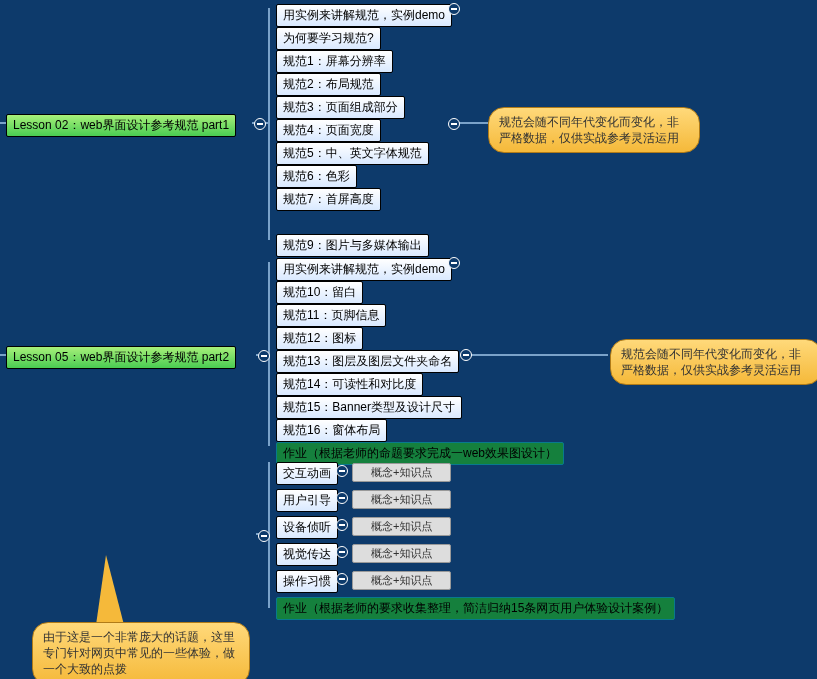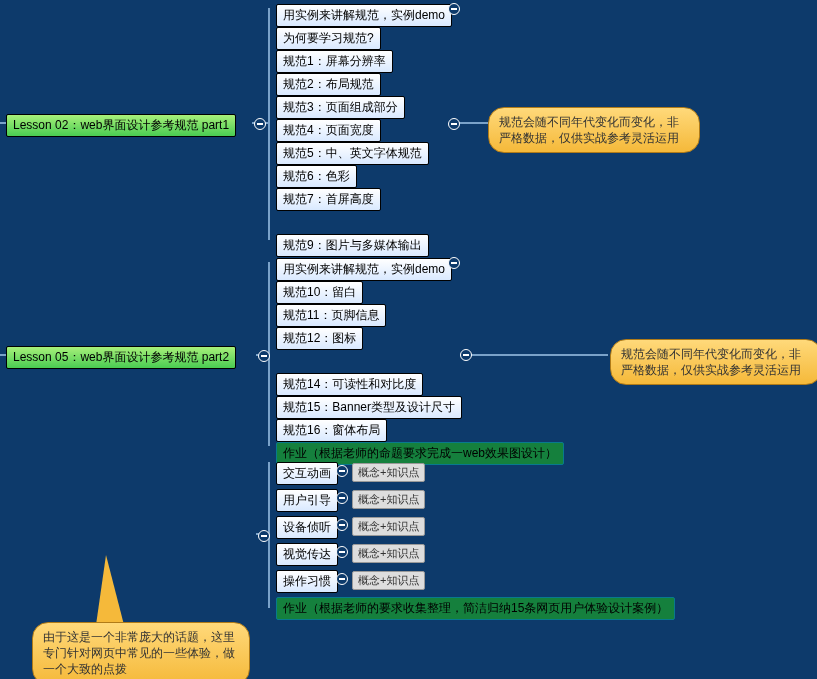--- a/index.html
+++ b/index.html
@@ -1,21 +1,21 @@
 <!DOCTYPE html>
 <html><head>
 <meta charset="utf-8">
 <style>
   html,body{margin:0;padding:0;background:#0d3a6b;font-family:"Helvetica Neue",Arial,sans-serif;font-size:12px;color:#000;}
   .canvas{position:relative;width:817px;height:679px;overflow:hidden;}
   .node{position:absolute;border:1px solid #000;padding:2px 6px;white-space:nowrap;border-radius:2px;text-align:center;}
   .lesson{background:linear-gradient(#a8f07a,#49cc52);font-weight:500;}
   .item{background:linear-gradient(#fff,#d9e9ff);}
   .hw{background:#15803d;border-color:#087a8d;}
-  .tag{position:absolute;background:#ddd;border:1px solid #999;color:#333;padding:1px 5px;font-size:11px;border-radius:2px;}
+  .tag{position:absolute;background:#ddd;border:1px solid #999;color:#333;padding:1px 18px;font-size:11px;border-radius:2px;}
   .callout{position:absolute;background:linear-gradient(#ffd97a,#f5b93a);border:1px solid #b07b18;border-radius:16px;padding:6px 10px;font-size:12px;color:#333;line-height:1.35;}
   .handle{position:absolute;width:10px;height:10px;border:1px solid #fff;border-radius:50%;background:#0d3a6b;}
   .handle::before,.handle::after{content:"";position:absolute;background:#fff;}
   .handle::before{left:2px;right:2px;top:4px;height:2px;}
   .vline{position:absolute;width:2px;background:#7aa2c9;}
   .hline{position:absolute;height:2px;background:#7aa2c9;}
   .pointer{position:absolute;width:0;height:0;}
 </style>
 </head>
 <body>
@@ -50,20 +50,21 @@
 
 <div class="callout" style="left:488px;top:107px;width:190px"><span>规范会随不同年代变化而变化，非严格数据，仅供实战参考灵活运用</span></div>
 
 <div class="node lesson" style="left:6px;top:346px"><span>Lesson 05：web界面设计参考规范  part2</span></div>
 <div class="handle" style="left:258px;top:350px"></div>
 
 <div class="node item" style="left:276px;top:258px"><span>用实例来讲解规范，实例demo</span></div>
 <div class="node item" style="left:276px;top:281px"><span>规范10：留白</span></div>
 <div class="node item" style="left:276px;top:304px"><span>规范11：页脚信息</span></div>
 <div class="node item" style="left:276px;top:327px"><span>规范12：图标</span></div>
+<div class="node item" style="left:276px;top:350px"><span>规范13：图层及图层文件夹命名</span></div>
 <div class="node item" style="left:276px;top:373px"><span>规范14：可读性和对比度</span></div>
 <div class="node item" style="left:276px;top:396px"><span>规范15：Banner类型及设计尺寸</span></div>
 <div class="node item" style="left:276px;top:419px"><span>规范16：窗体布局</span></div>
 <div class="node hw" style="left:276px;top:442px"><span>作业（根据老师的命题要求完成一web效果图设计）</span></div>
 <div class="handle" style="left:448px;top:257px"></div>
 <div class="handle" style="left:460px;top:349px"></div>
 
 <div class="callout" style="left:610px;top:339px;width:190px"><span>规范会随不同年代变化而变化，非严格数据，仅供实战参考灵活运用</span></div>
 
 <div class="handle" style="left:258px;top:530px"></div>

